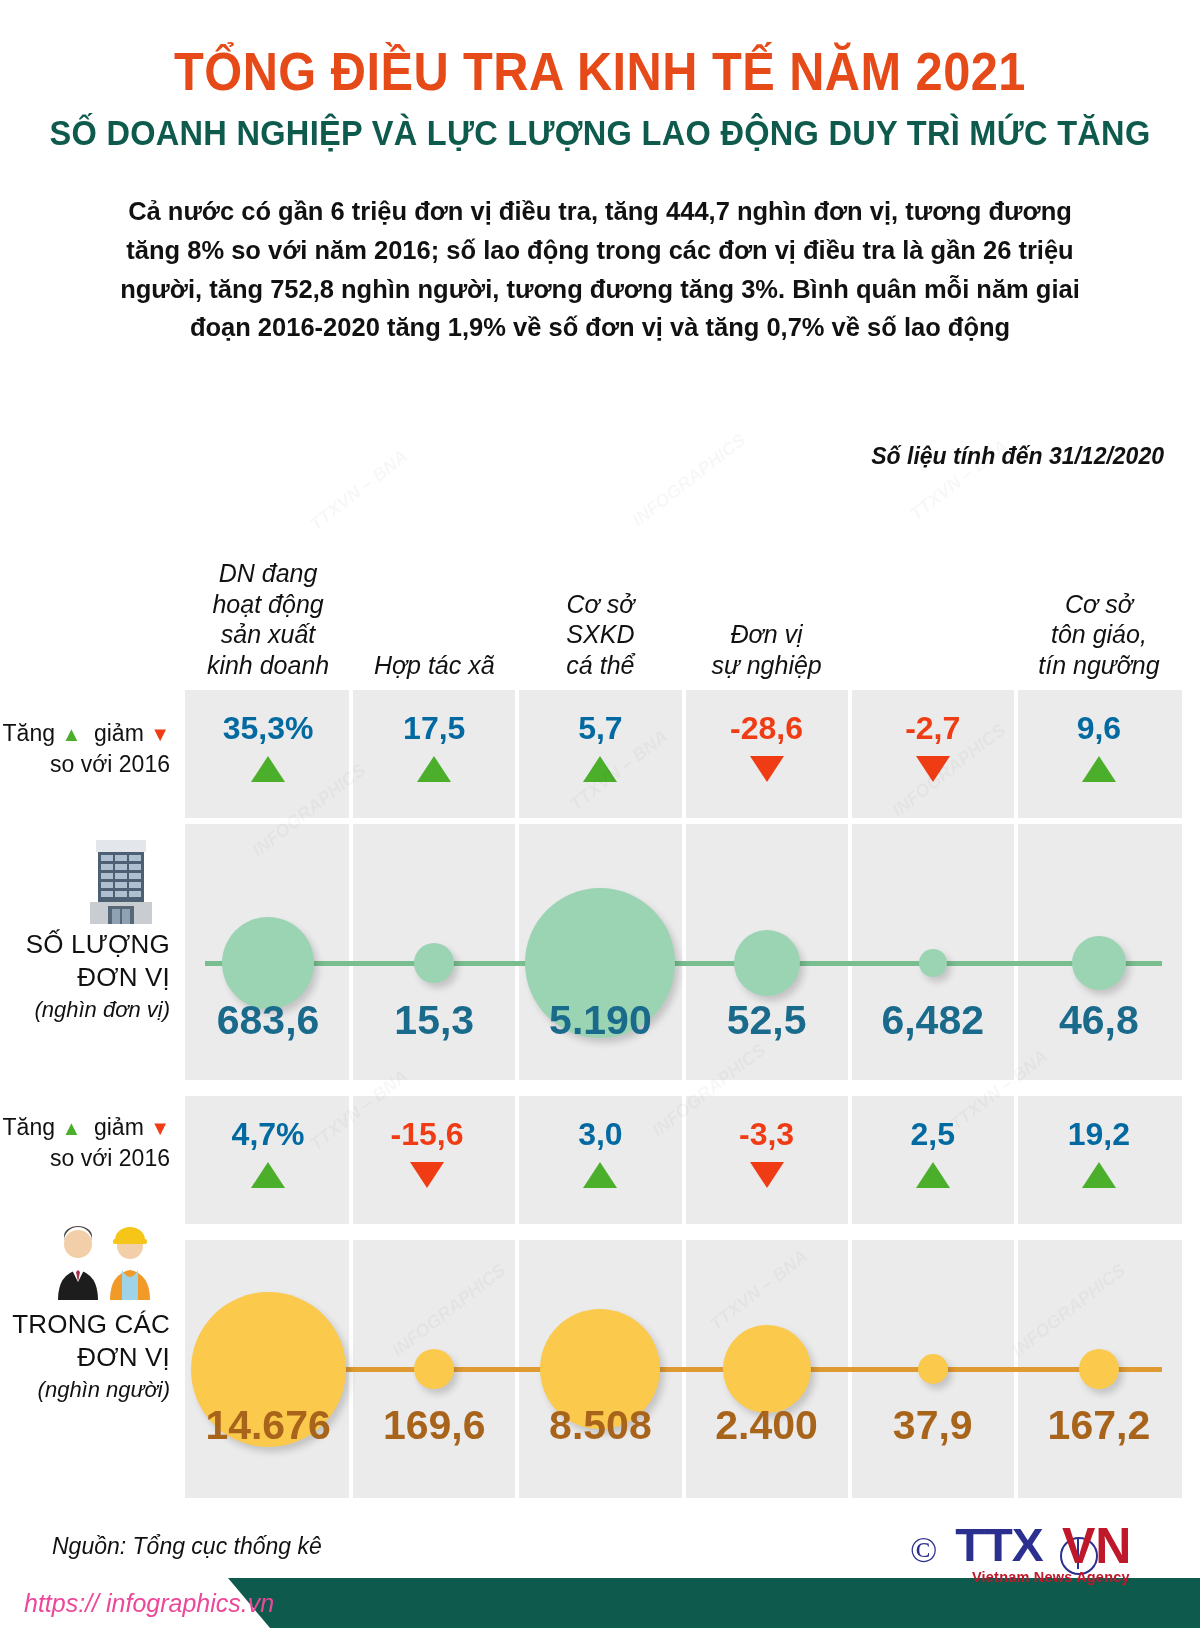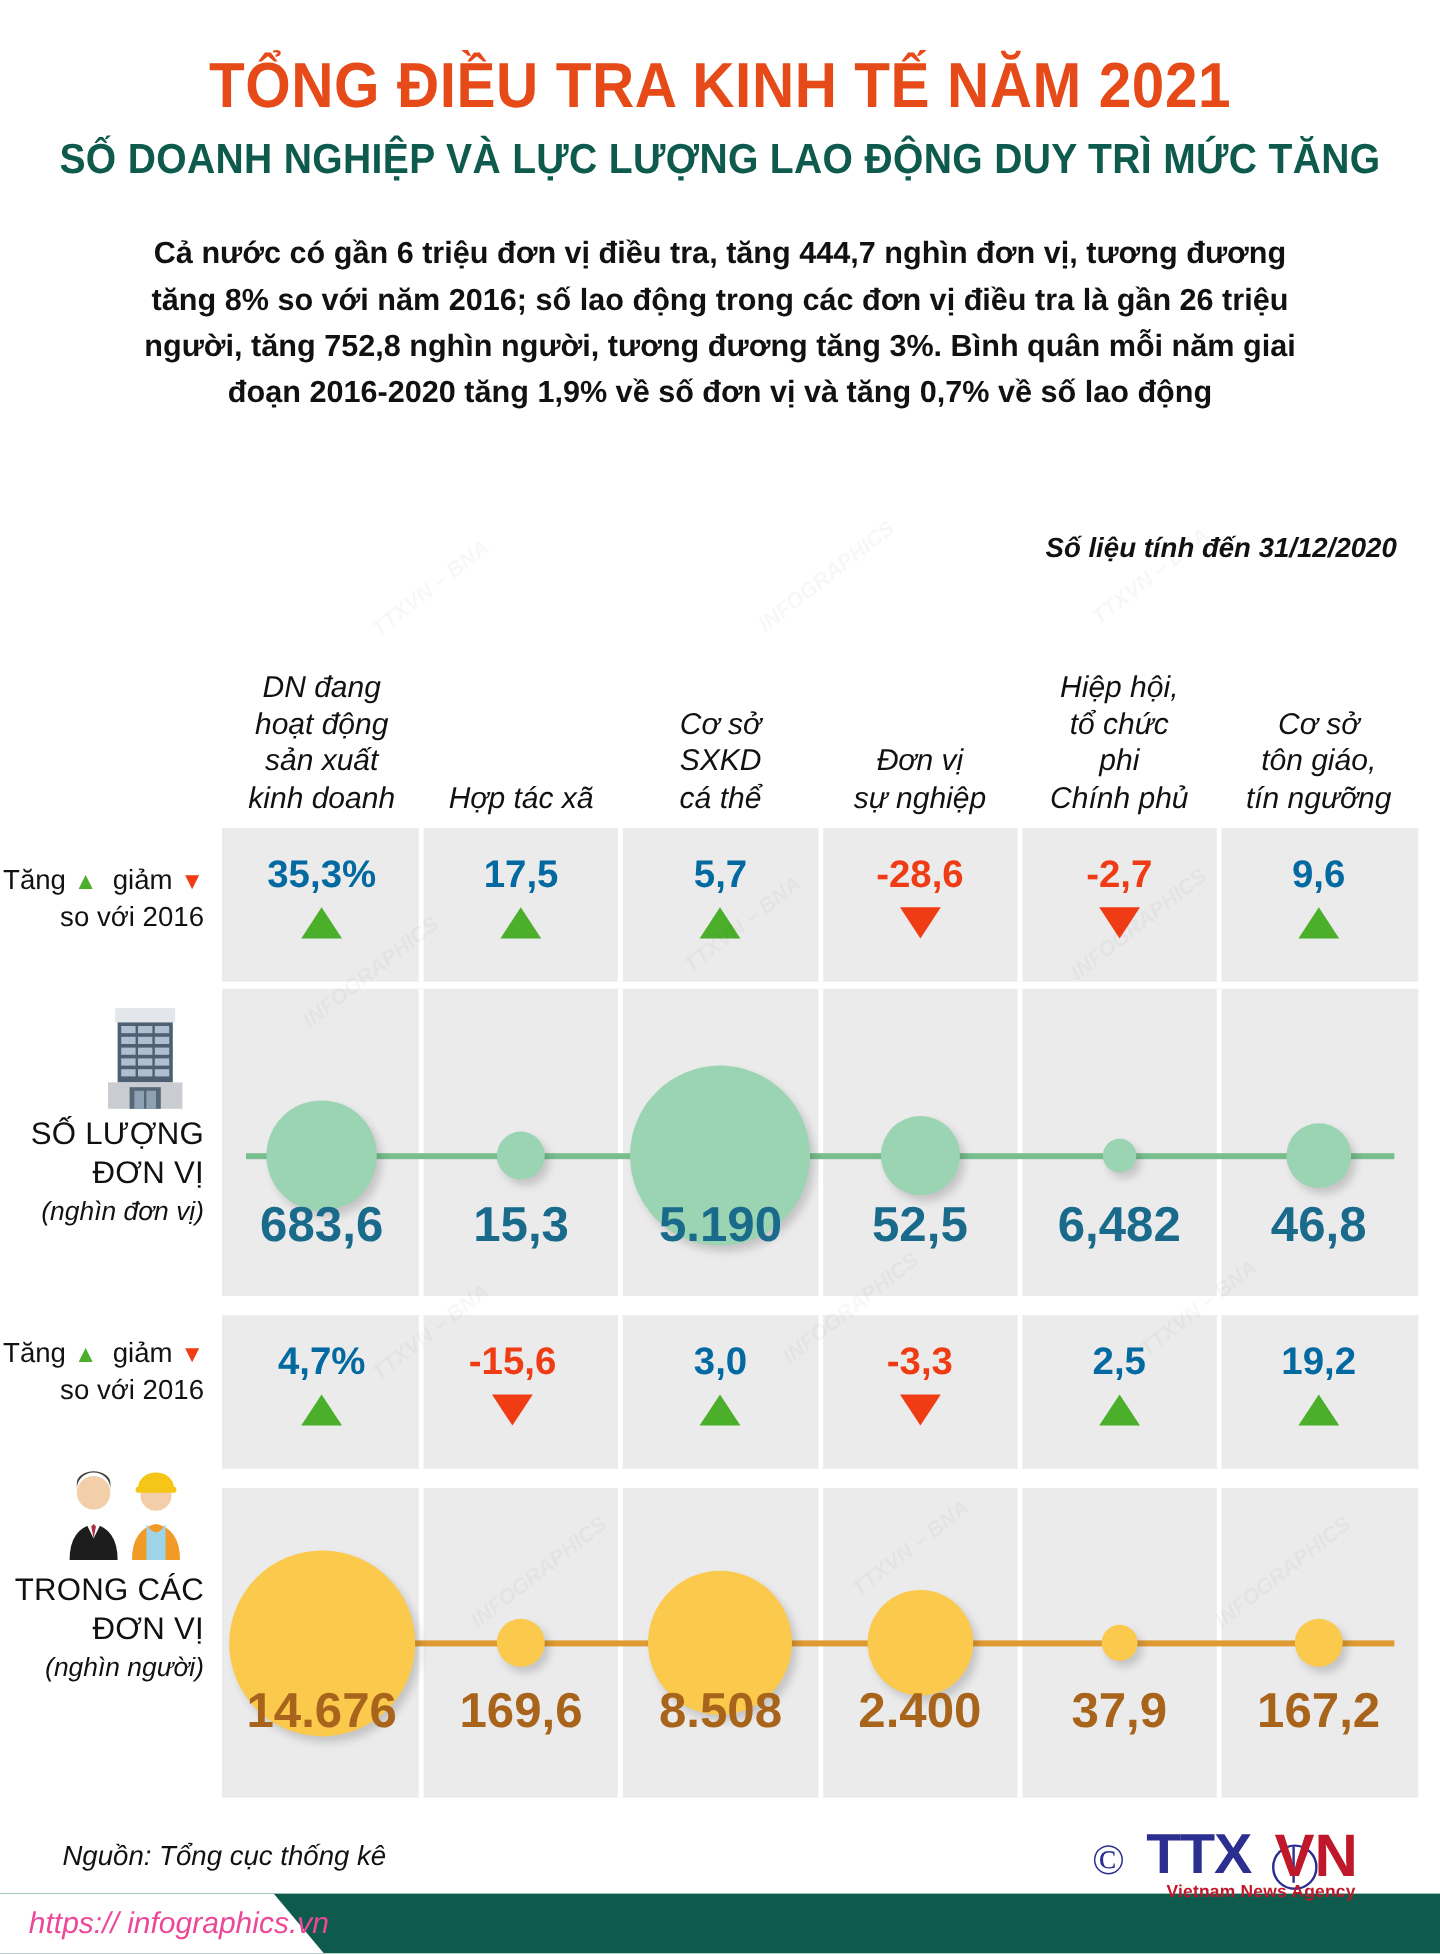--- a/index.html
+++ b/index.html
@@ -99,24 +99,20 @@
       <div class="chead" style="left: 0px; width: 166.167px; white-space: pre-line;">DN đang
 hoạt động
 sản xuất
 kinh doanh</div>
       <div class="chead" style="left: 166.167px; width: 166.167px; white-space: pre-line;">Hợp tác xã</div>
       <div class="chead" style="left: 332.333px; width: 166.167px; white-space: pre-line;">Cơ sở
 SXKD
 cá thể</div>
       <div class="chead" style="left: 498.5px; width: 166.167px; white-space: pre-line;">Đơn vị
 sự nghiệp</div>
-      <div class="chead" style="left: 664.667px; width: 166.167px; white-space: pre-line;">Hiệp hội,
-tổ chức
-phi
-Chính phủ</div>
       <div class="chead" style="left: 830.833px; width: 166.167px; white-space: pre-line;">Cơ sở
 tôn giáo,
 tín ngưỡng</div>
     </div>
     <div class="panel" style="top: 690px; height: 128px;"></div>
     <div class="colsep" style="left: 349.167px; top: 690px; height: 128px;"></div>
     <div class="colsep" style="left: 515.333px; top: 690px; height: 128px;"></div>
     <div class="colsep" style="left: 681.5px; top: 690px; height: 128px;"></div>
     <div class="colsep" style="left: 847.667px; top: 690px; height: 128px;"></div>
     <div class="colsep" style="left: 1013.83px; top: 690px; height: 128px;"></div>

